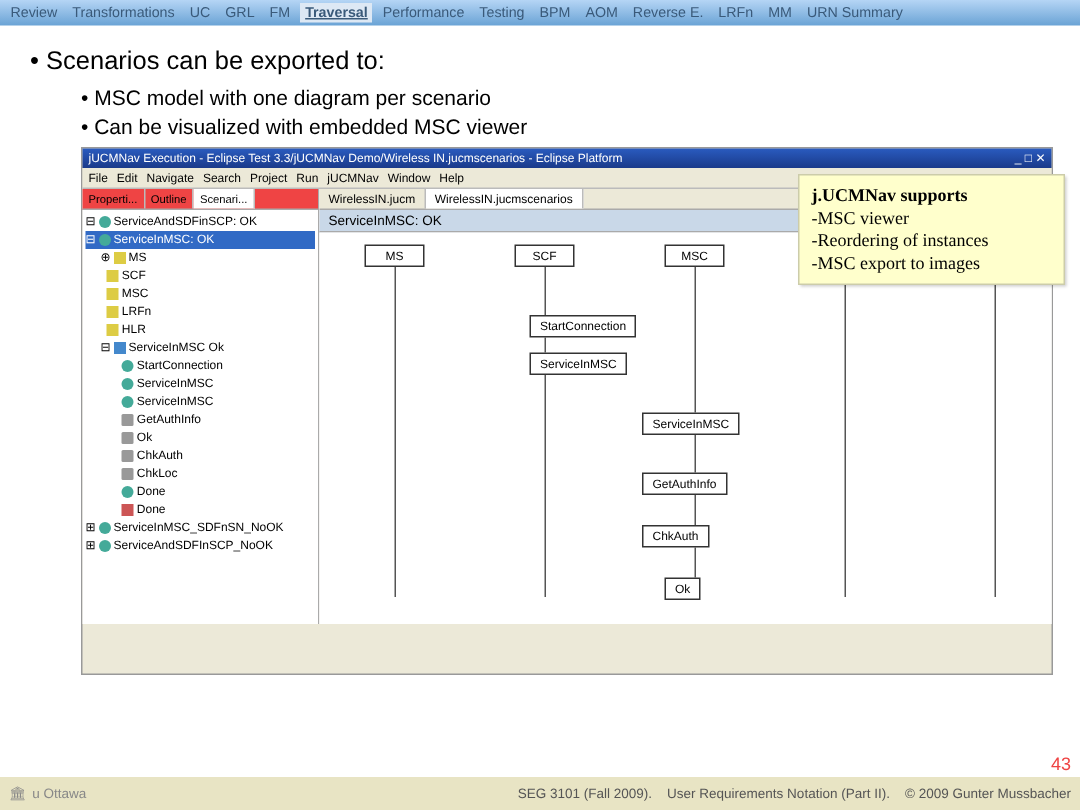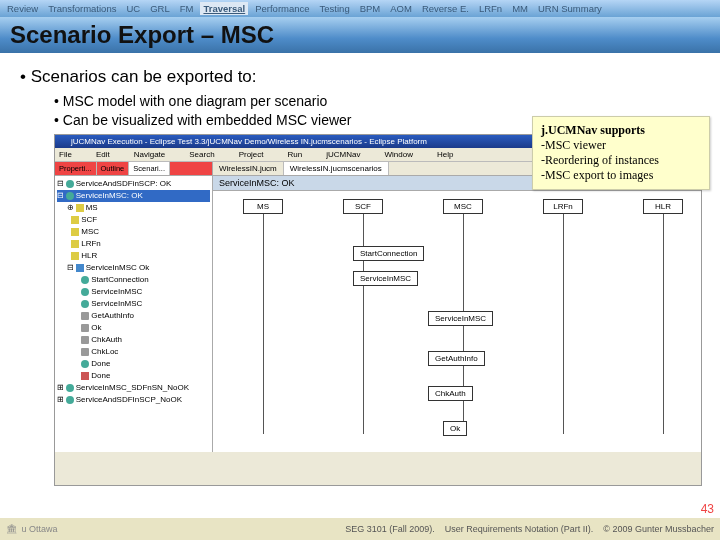--- a/index.html
+++ b/index.html
@@ -8,22 +8,22 @@
   .nav-tabs { display: flex; gap: 4px; padding: 2px 4px; font-size: 9.5px; background: linear-gradient(#b5d5f5,#6aa3d5); color: #3a5a7a; }
   .nav-tabs span { padding: 1px 3px; }
   .nav-tabs .active { text-decoration: underline; font-weight: bold; background: #dde8f4; }
   .slide-title { font-size: 24px; font-weight: bold; padding: 4px 10px; color: #111; background: linear-gradient(#a7cff0,#4e8cc9 60%,#3a72a8); }
   .content { padding: 8px 20px; }
   .bullet-l1 { font-size: 17px; margin: 6px 0; }
   .bullet-l1::before { content: "• "; }
   .bullet-l2 { font-size: 14px; margin: 3px 0 3px 34px; }
   .bullet-l2::before { content: "• "; }
   .eclipse { margin: 6px 18px 0 34px; border: 1px solid #999; font-size: 8px; font-family: Tahoma, sans-serif; background: #ece9d8; width: 648px; height: 352px; position: relative; }
-  .e-titlebar { background: linear-gradient(#2a5bbf,#1a3a8a); color: #fff; padding: 2px 16px; font-size: 8px; display: flex; justify-content: space-between; }
-  .e-menu { background: #ece9d8; padding: 2px 4px; font-size: 8px; display: flex; gap: 24px; border-bottom: 1px solid #bbb; }
+  .e-titlebar { background: linear-gradient(#2a5bbf,#1a3a8a); color: #fff; padding: 2px 4px; font-size: 8px; display: flex; justify-content: space-between; }
+  .e-menu { background: #ece9d8; padding: 2px 4px; font-size: 8px; display: flex; gap: 6px; border-bottom: 1px solid #bbb; }
   .e-toolbar { background: #ece9d8; padding: 2px 4px; display: flex; gap: 4px; border-bottom: 1px solid #bbb; height: 20px; align-items: center; }
   .tb-btn { width: 14px; height: 14px; border: 1px solid #b5b0a0; background: #f5f3ea; border-radius: 2px; }
   .tb-sep { width: 1px; height: 14px; background: #bbb; margin: 0 2px; }
   .tb-combo { border: 1px solid #999; background: #fff; padding: 0 10px 0 2px; font-size: 8px; height: 14px; line-height: 12px; position: relative; }
   .tb-combo::after { content: "▾"; position: absolute; right: 1px; top: 0; font-size: 7px; }
   .persp { margin-left: auto; display: flex; gap: 2px; }
   .persp-btn { border: 1px solid #aab; background: #e8e6d8; padding: 1px 4px; font-size: 7.5px; border-radius: 2px; }
   .e-body { display: flex; height: 290px; }
   .e-left { width: 158px; border-right: 1px solid #aaa; background: #fff; display: flex; flex-direction: column; }
   .e-right { flex: 1; background: #fff; display: flex; flex-direction: column; }
@@ -69,21 +69,20 @@
     <span>Performance</span>
     <span>Testing</span>
     <span>BPM</span>
     <span>AOM</span>
     <span>Reverse E.</span>
     <span>LRFn</span>
     <span>MM</span>
     <span>URN Summary</span>
   </div>
 
-  <div class="slide-title">Scenario Export – MSC</div>
 
   <div class="content">
     <div class="bullet-l1">Scenarios can be exported to:</div>
     <div class="bullet-l2">MSC model with one diagram per scenario</div>
     <div class="bullet-l2">Can be visualized with embedded MSC viewer</div>
 
     <div class="eclipse">
       <div class="e-titlebar">
         <span>jUCMNav Execution - Eclipse Test 3.3/jUCMNav Demo/Wireless IN.jucmscenarios - Eclipse Platform</span>
         <span>_ □ ✕</span>

